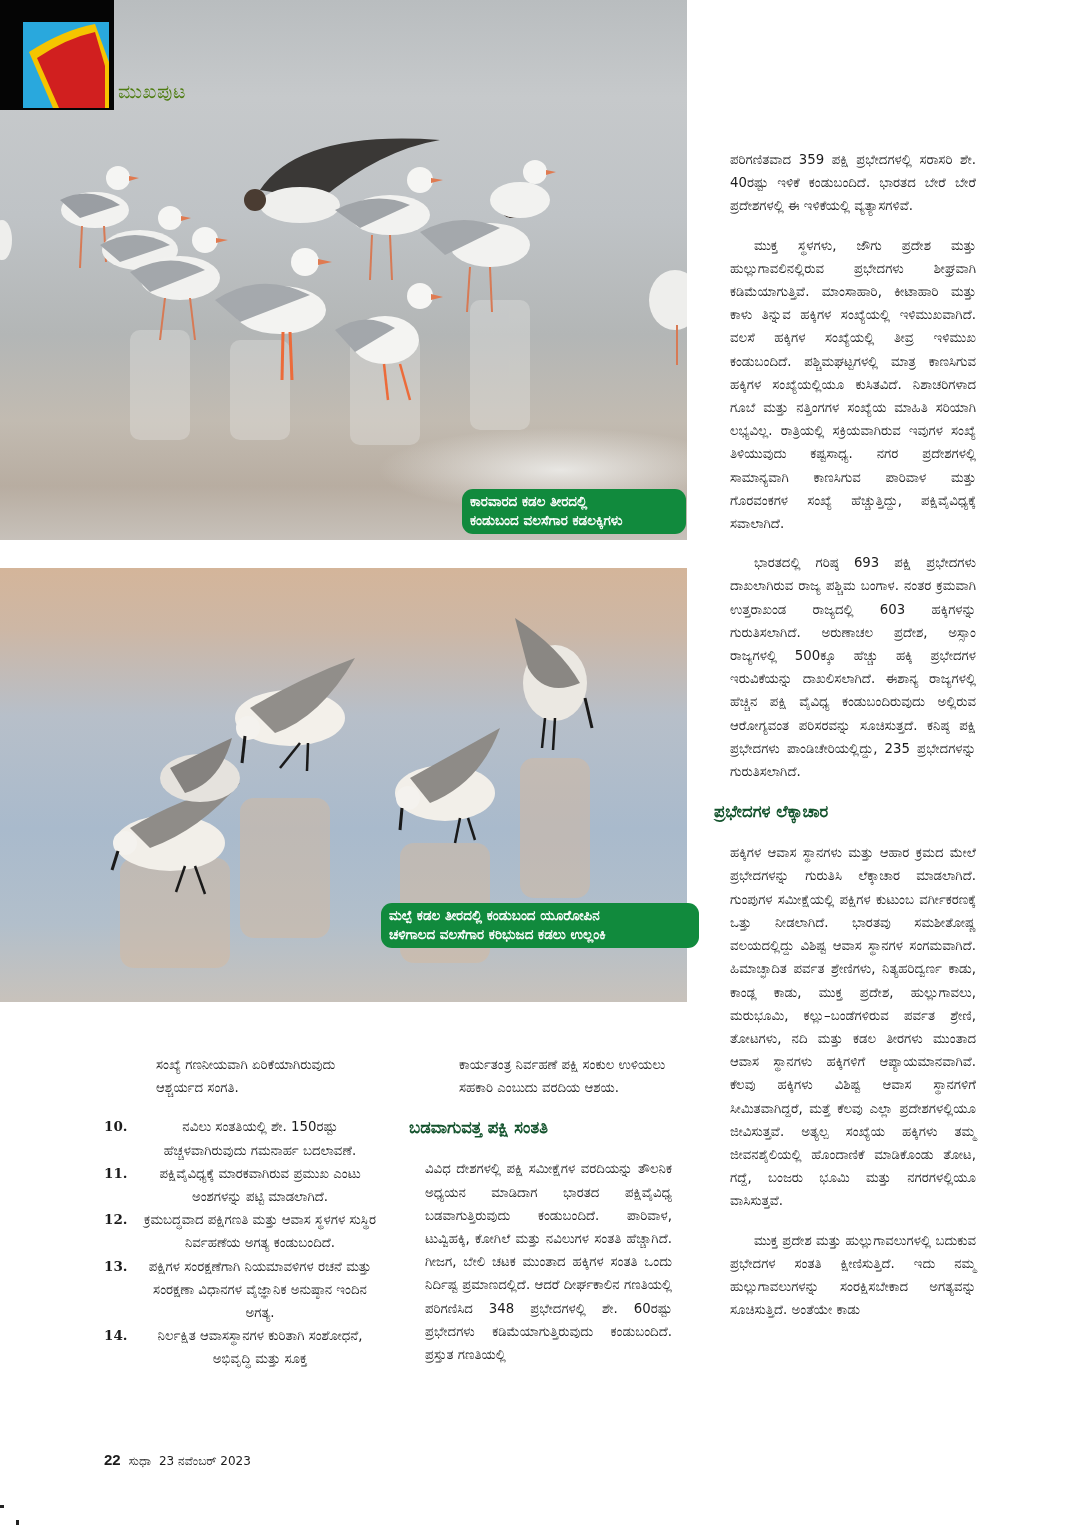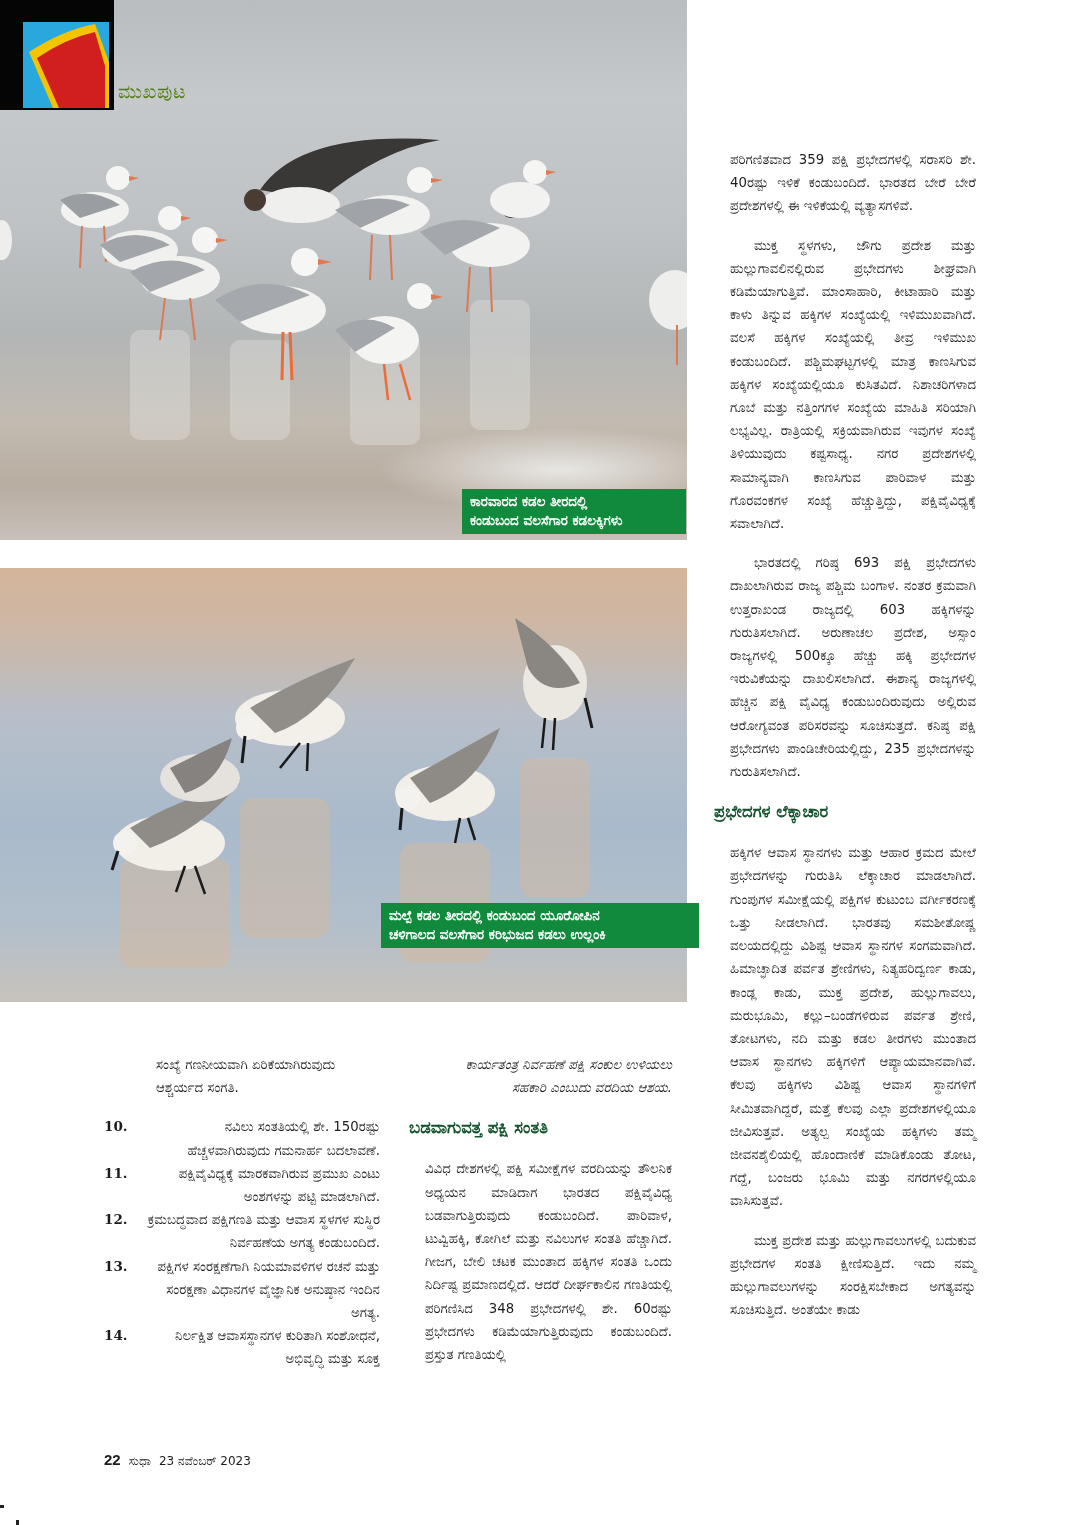--- a/index.html
+++ b/index.html
@@ -28,39 +28,40 @@
     .section-tag {
       position: absolute; left: 118px; top: 80px; font-size: 19px; color: #4d7c0f;
       font-family: "DejaVu Sans", sans-serif; letter-spacing: 0.5px;
     }
 
     
     .caption {
       position: absolute; background: #118a3d; color: #ffffff;
       font-size: 13.5px; line-height: 19px; padding: 3px 8px 4px 8px; font-weight: bold;
       font-family: "DejaVu Sans", sans-serif;
+      border-radius: 11px;
     }
     .caption-1 { left: 462px; top: 489px; width: 224px; }
     .caption-2 { left: 381px; top: 903px; width: 318px; }
 
     
     .col { position: absolute; font-size: 13.3px; line-height: 23.2px; text-align: justify; color: #1c1c1c; }
     .col p { margin: 16px; }
     .col p.indent { text-indent: 24px; }
     .col-right { left: 714px; top: 132px; width: 278px; }
     .col-mid   { left: 409px; top: 1037px; width: 279px; }
     .col-left  { left: 104px; top: 1037px; width: 276px; }
 
     .subhead { font-weight: bold; font-size: 16.5px; line-height: 26px; margin: 9px 0 8px 0; color: #14532d; }
 
     .numlist { list-style: none; }
-    .numlist li { position: relative; padding-left: 36px; text-align: right; }
+    .numlist li { position: relative; padding-left: 36px; text-align: center; }
     .numlist li .num { position: absolute; left: 0; top: 0; font-family: "DejaVu Serif", serif; font-weight: bold; font-size: 13.5px; }
     .lead-in { padding-left: 36px; text-align: left; }
-    .mid-lead { padding-left: 34px; text-align: right; font-style: italic; }
+    .mid-lead { padding-left: 34px; text-align: left; }
 
     
     .footer { position: absolute; left: 104px; top: 1420px; font-size: 12px; color: #1c1c1c; display: flex; align-items: baseline; gap: 8px; margin-top: 31px; }
     .footer .pg { font-size: 15px; font-weight: bold; font-family: "Liberation Sans", sans-serif; }
     .crop-mark { position: absolute; background: #222; }
   </style>
 </head>
 <body>
 
 <div class="photo photo-gulls">

